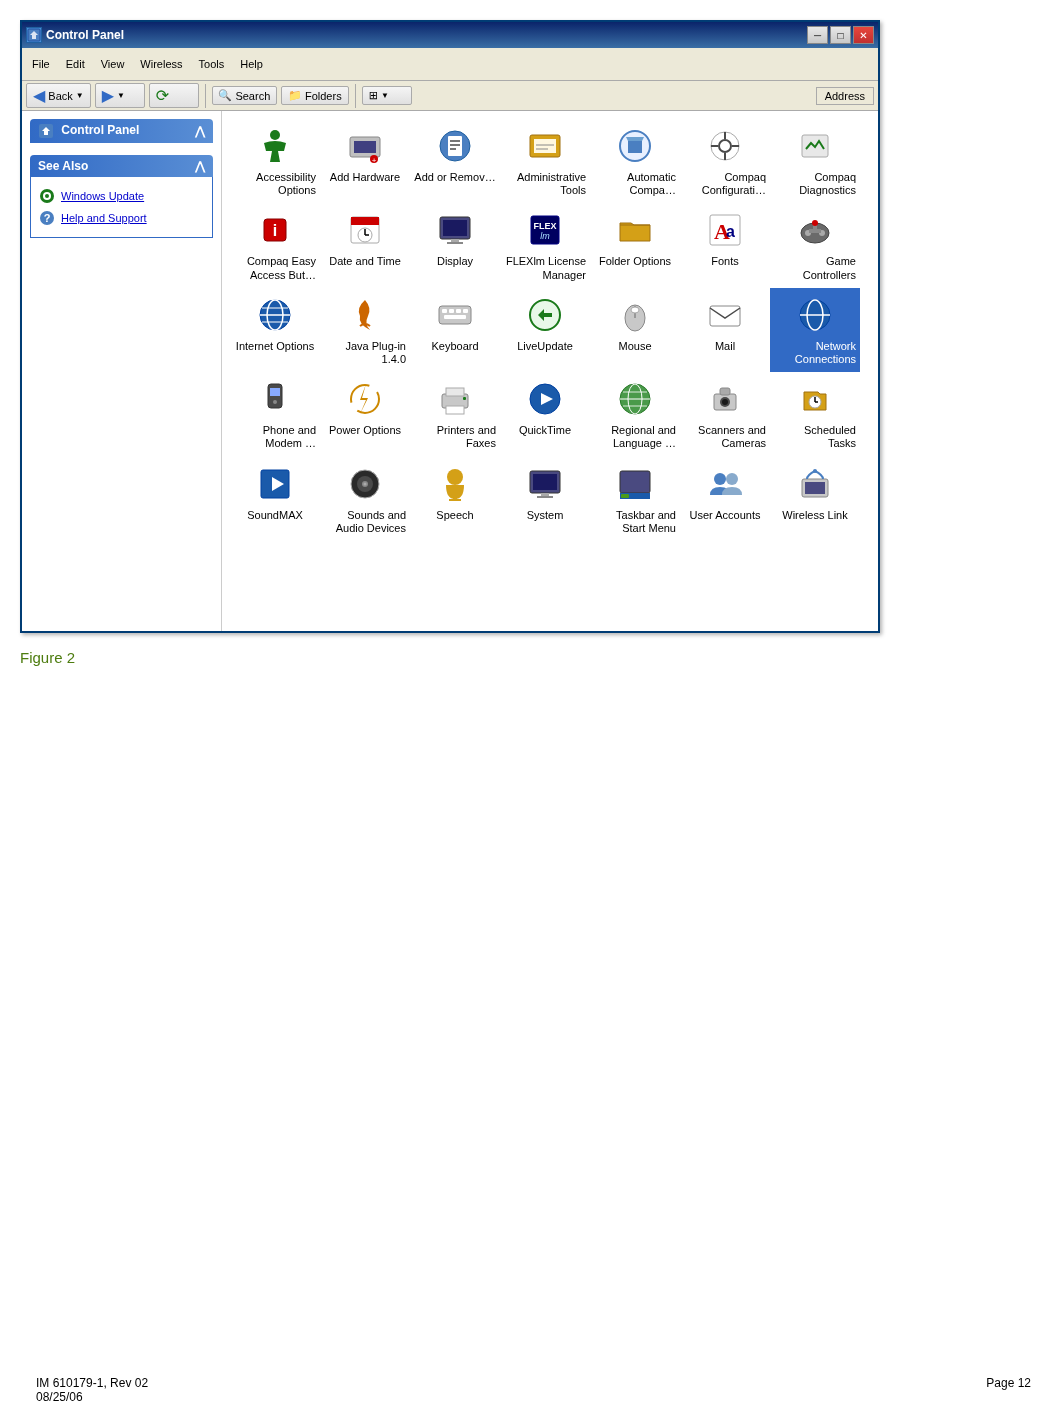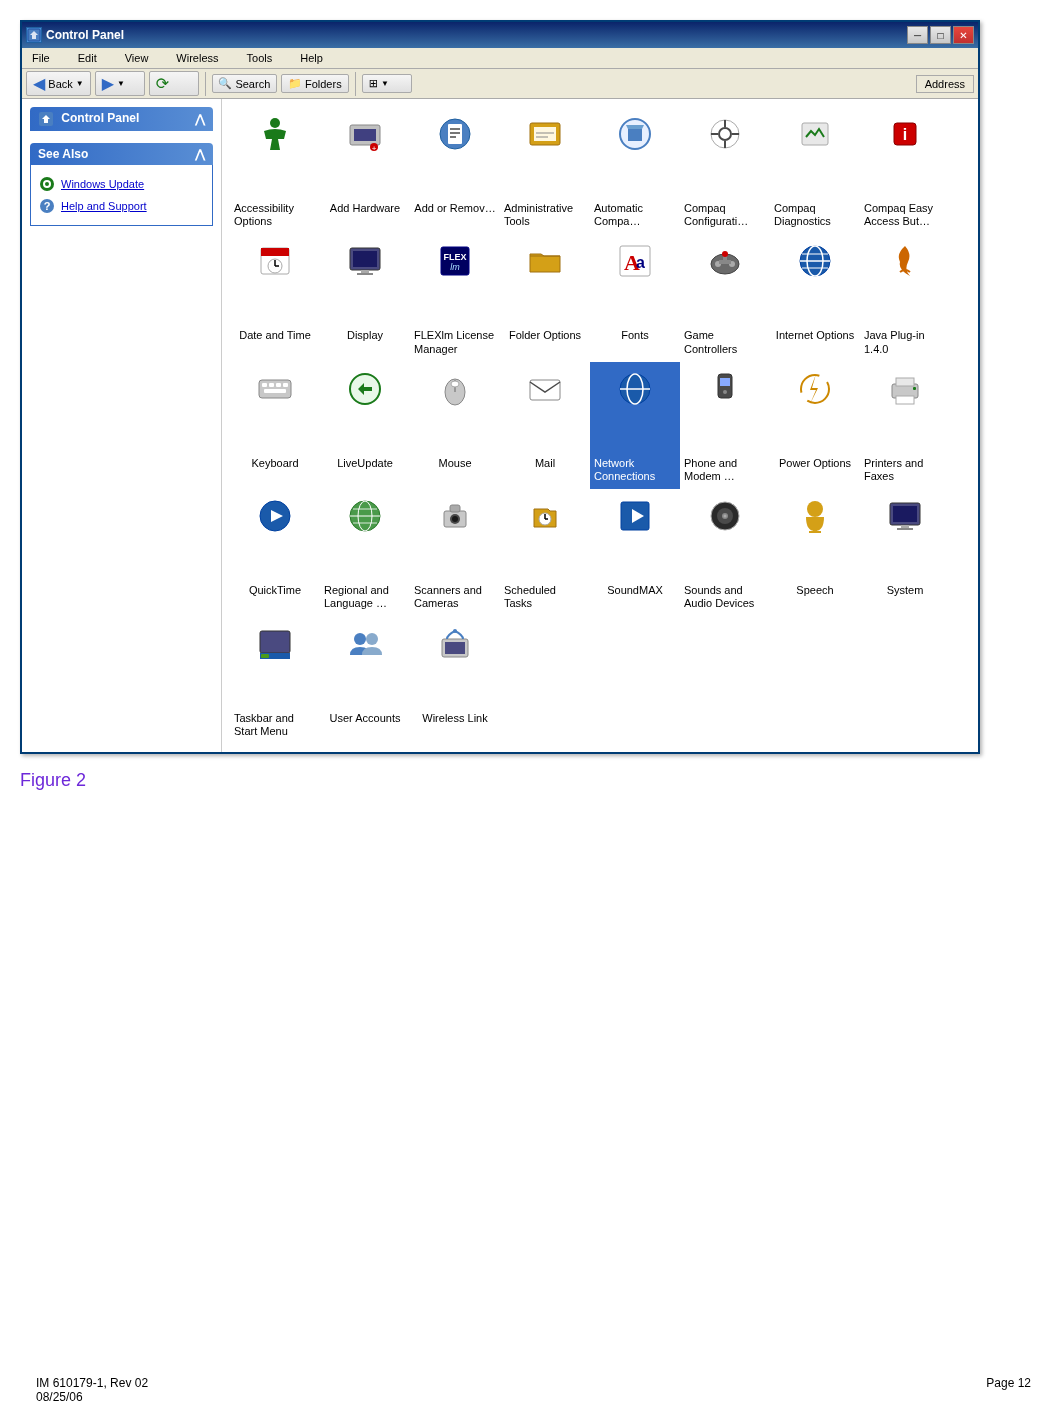--- a/index.html
+++ b/index.html
@@ -11,21 +11,21 @@
       min-height: 1424px;
     }
 
     
     .page-wrapper {
       padding: 20px;
     }
 
     
     .window {
-      width: 960px;
+      width: 860px;
       border: 2px solid #003c74;
       background: #1d4ed8;
       box-shadow: 2px 2px 4px rgba(0,0,0,0.3);
     }
 
     
     .title-bar {
       background: linear-gradient(to bottom, #0a246a 0%, #3a6ea5 100%);
       height: 26px;
       display: flex;
@@ -68,23 +68,23 @@
     .title-btn.close-btn {
       background: linear-gradient(to bottom, #e8463c, #c03030);
       color: white;
     }
 
     
     .menu-bar {
       background: #ece9d8;
       display: flex;
       align-items: center;
-      padding: 2px 4px;
+      padding: 8px 4px;
       border-bottom: 1px solid #aaa;
-      gap: 16px;
+      gap: 4px;
     }
     .menu-item {
       padding: 2px 6px;
       cursor: pointer;
       font-size: 11px;
       color: #000;
     }
 
     
     .toolbar {
@@ -209,31 +209,30 @@
       display: flex;
       align-items: center;
       justify-content: center;
       font-size: 28px;
       margin-bottom: 4px;
     }
     .icon-label {
       font-size: 11px;
       color: #000;
       line-height: 1.2;
-      text-align: left;
+      text-align: right;
       max-width: 85px;
       word-wrap: break-word;
-      margin-top: 43px;
     }
 
     
     .figure-caption {
       margin-top: 16px;
-      font-size: 18px;
-      color: #6d28d9;
+      font-size: 15px;
+      color: #4d7c0f;
     }
 
     
     .footer {
       position: absolute;
       bottom: 20px;
       left: 36px;
       right: 20px;
       display: flex;
       justify-content: space-between;

